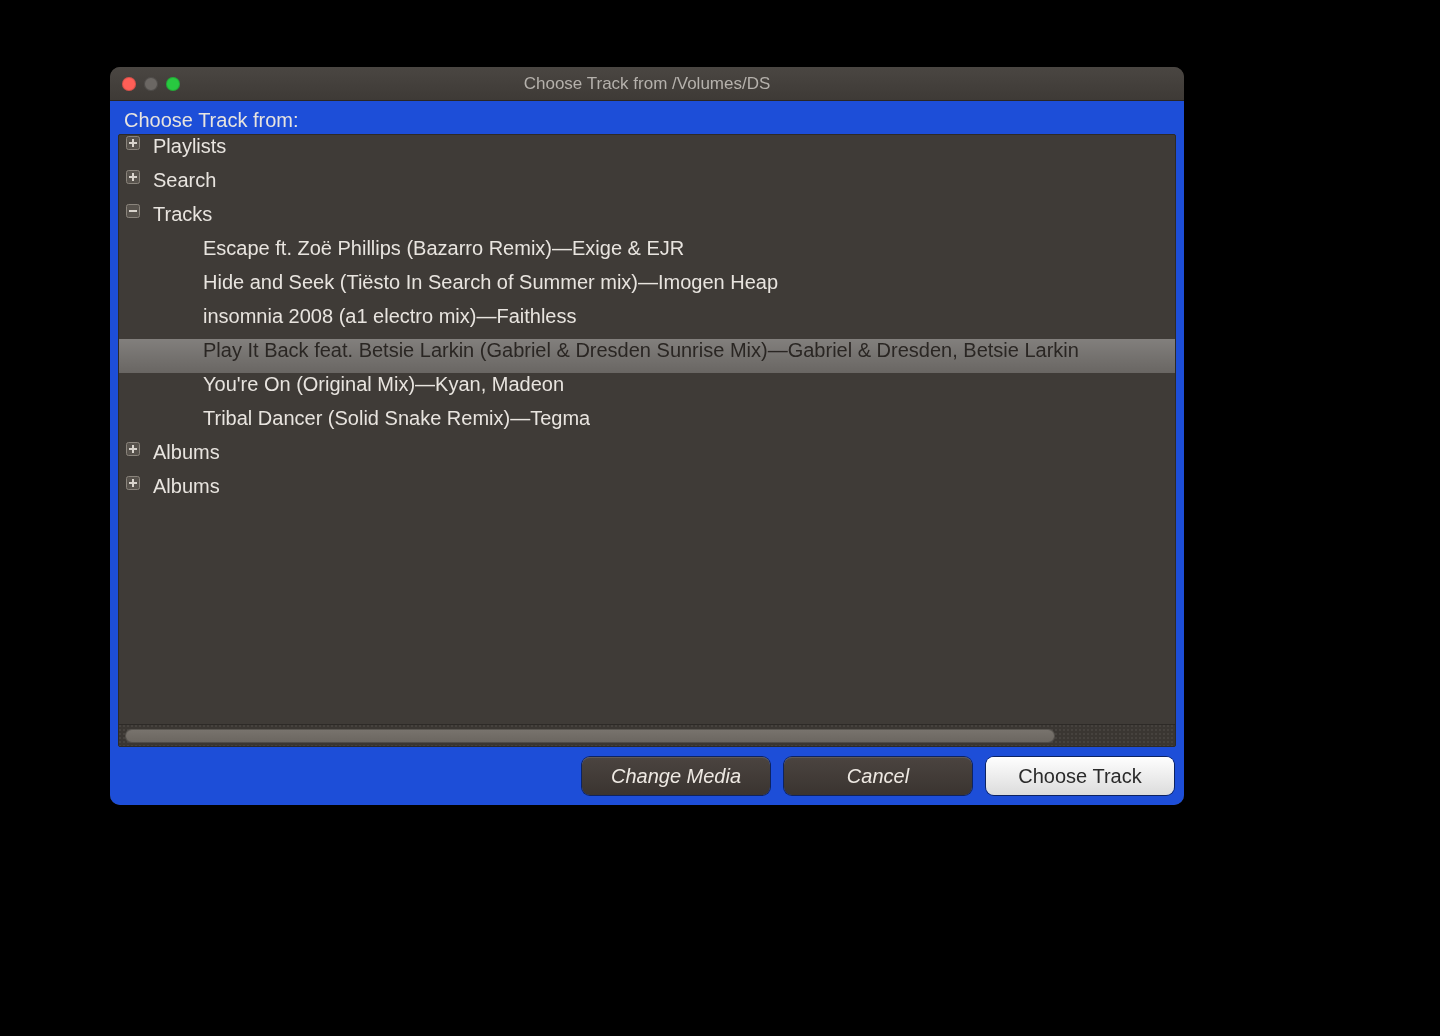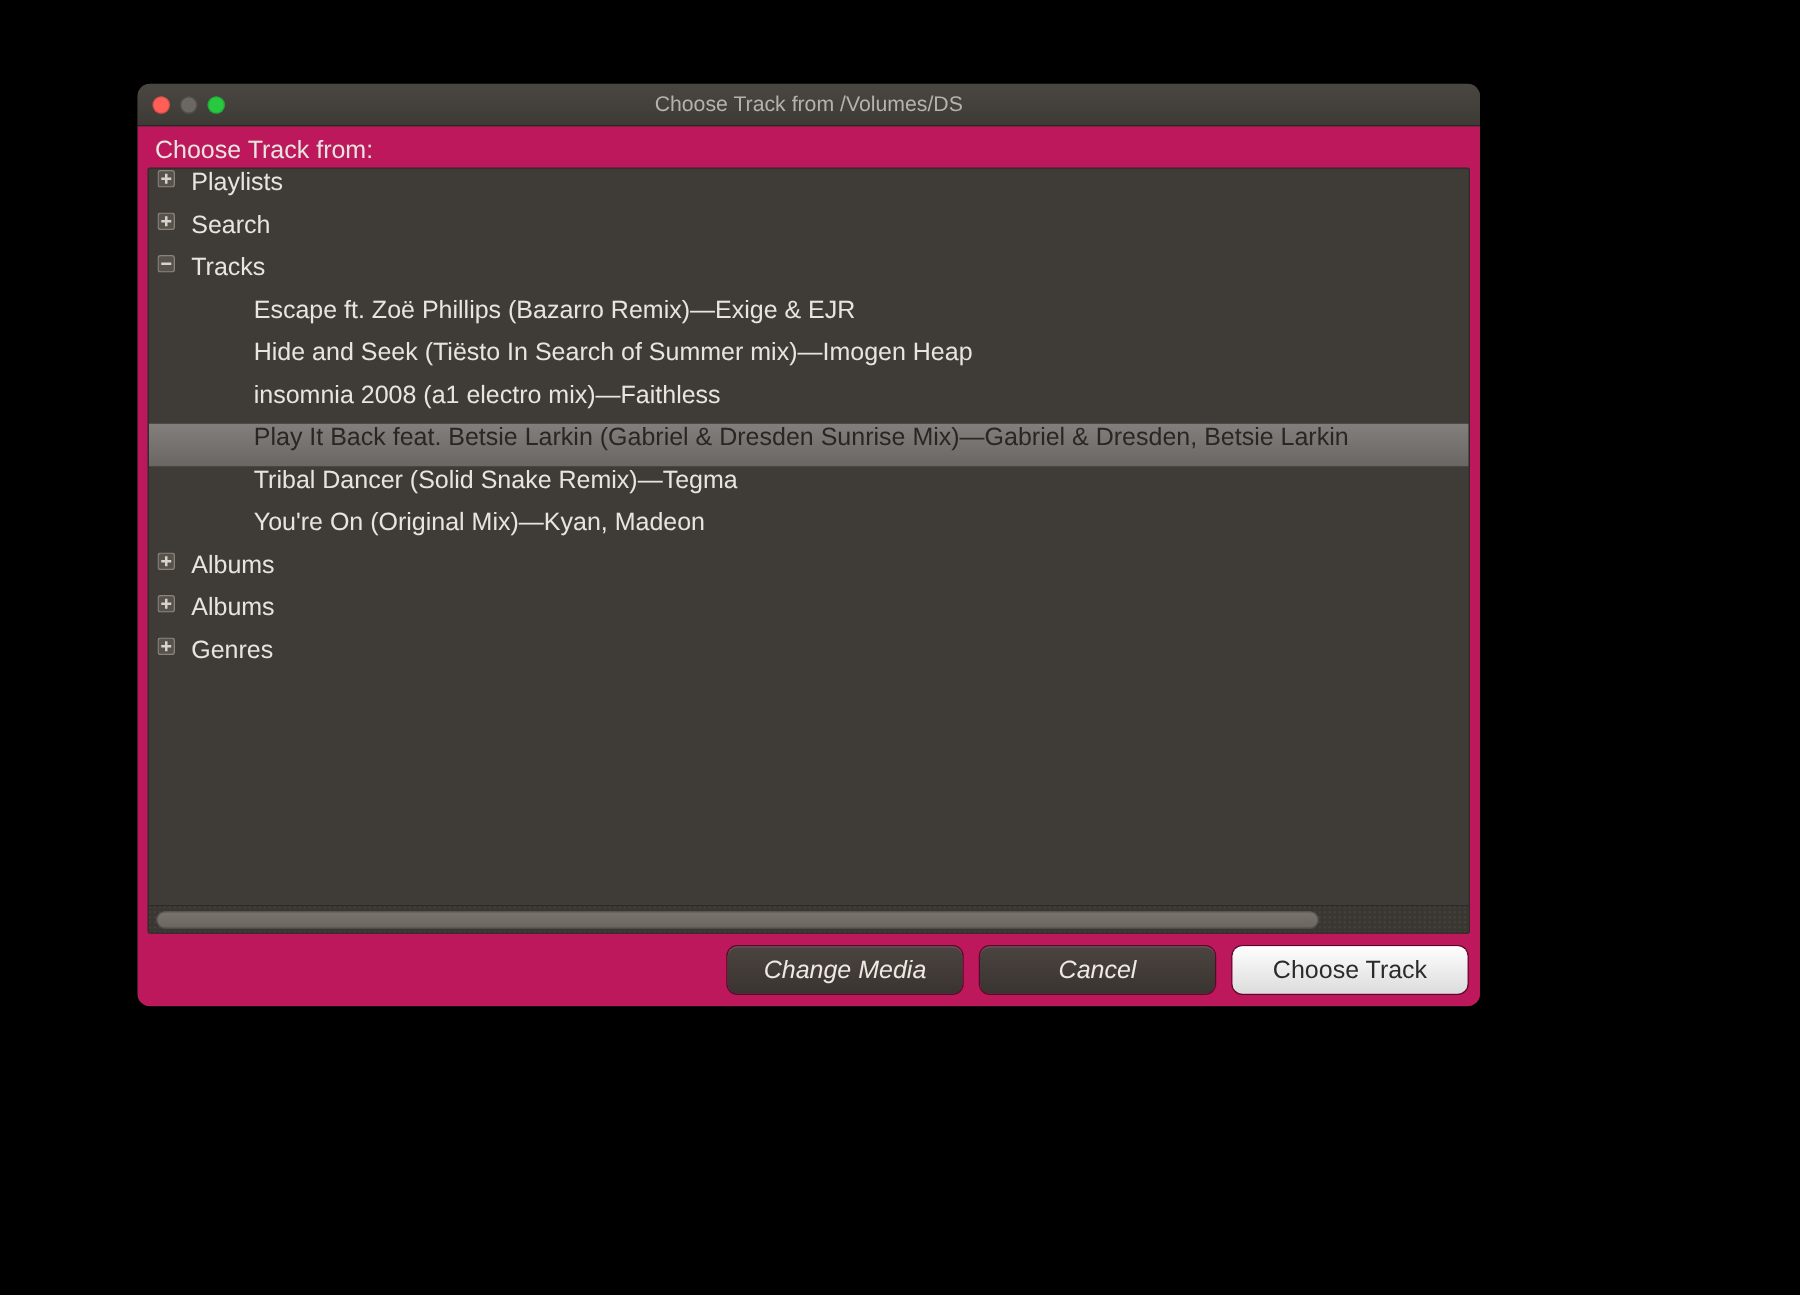--- a/index.html
+++ b/index.html
@@ -53,21 +53,21 @@
     font-size: 17px;
     font-weight: 400;
     pointer-events: none;
   }
 
   .body {
     flex: 1;
     display: flex;
     flex-direction: column;
     padding: 4px 8px 10px 8px;
-    background: #be185d;
+    background: #1d4ed8;
     min-height: 0;
   }
 
   .panel-label {
     color: #e8e4df;
     font-size: 20px;
     font-weight: 400;
     padding: 4px 0 2px 6px;
   }
 
@@ -227,56 +227,46 @@
             <span class="leaf-text">insomnia 2008 (a1 electro mix)—Faithless</span>
           </div>
           <div class="tree-row selected">
             <span class="disclosure"></span>
             <span class="leaf-indent" style="width: 50px;"></span>
             <span class="leaf-text">Play It Back feat. Betsie Larkin (Gabriel &amp; Dresden Sunrise Mix)—Gabriel &amp; Dresden, Betsie Larkin</span>
           </div>
           <div class="tree-row">
             <span class="disclosure"></span>
             <span class="leaf-indent" style="width: 50px;"></span>
+            <span class="leaf-text">You're On (Original Mix)—Kyan, Madeon</span>
+          </div>
+          <div class="tree-row">
+            <span class="disclosure"></span>
+            <span class="leaf-indent" style="width: 50px;"></span>
             <span class="leaf-text">Tribal Dancer (Solid Snake Remix)—Tegma</span>
           </div>
           <div class="tree-row">
-            <span class="disclosure"></span>
-            <span class="leaf-indent" style="width: 50px;"></span>
-            <span class="leaf-text">You're On (Original Mix)—Kyan, Madeon</span>
-          </div>
-          <div class="tree-row">
             <span class="disclosure">
               <svg width="14" height="14" viewBox="0 0 14 14">
                 <rect x="0.5" y="0.5" width="13" height="13" rx="2" fill="#57524c" stroke="#8a847c"></rect>
                 <line x1="3" y1="7" x2="11" y2="7" stroke="#d8d3cc" stroke-width="2"></line>
                 <line x1="7" y1="3" x2="7" y2="11" stroke="#d8d3cc" stroke-width="2"></line>
               </svg>
             </span>
             <span class="node-label">Albums</span>
           </div>
           <div class="tree-row">
             <span class="disclosure">
               <svg width="14" height="14" viewBox="0 0 14 14">
                 <rect x="0.5" y="0.5" width="13" height="13" rx="2" fill="#57524c" stroke="#8a847c"></rect>
                 <line x1="3" y1="7" x2="11" y2="7" stroke="#d8d3cc" stroke-width="2"></line>
                 <line x1="7" y1="3" x2="7" y2="11" stroke="#d8d3cc" stroke-width="2"></line>
               </svg>
             </span>
             <span class="node-label">Albums</span>
-          </div>
-          <div class="tree-row">
-            <span class="disclosure">
-              <svg width="14" height="14" viewBox="0 0 14 14">
-                <rect x="0.5" y="0.5" width="13" height="13" rx="2" fill="#57524c" stroke="#8a847c"></rect>
-                <line x1="3" y1="7" x2="11" y2="7" stroke="#d8d3cc" stroke-width="2"></line>
-                <line x1="7" y1="3" x2="7" y2="11" stroke="#d8d3cc" stroke-width="2"></line>
-              </svg>
-            </span>
-            <span class="node-label">Genres</span>
           </div>
         </div>
       <div class="hscroll-track">
         <div class="hscroll-thumb"></div>
       </div>
     </div>
 
     <div class="button-row">
       <div class="btn btn-dark">Change Media</div>
       <div class="btn btn-dark">Cancel</div>

